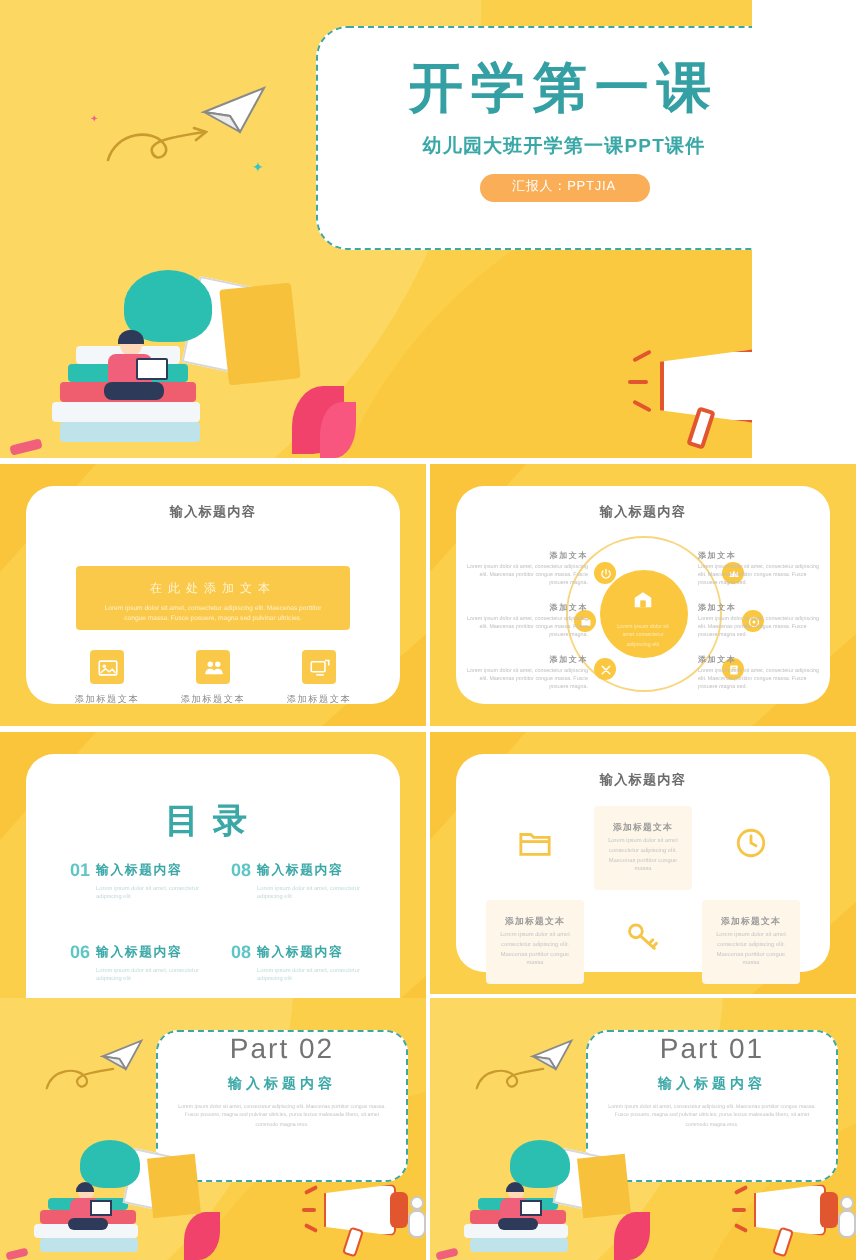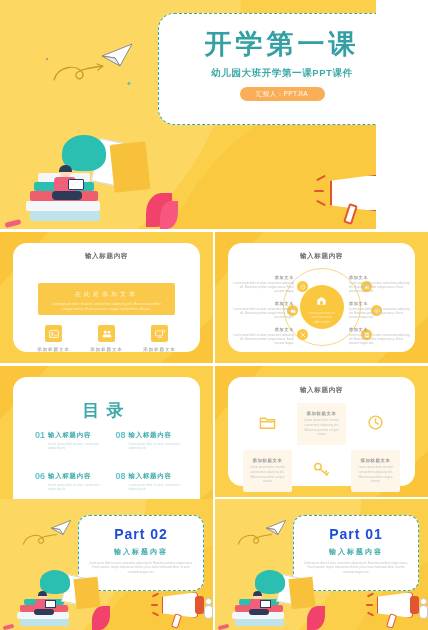--- a/index.html
+++ b/index.html
@@ -115,22 +115,22 @@
       display:grid; grid-template-columns:1fr 1fr 1fr; grid-template-rows:42px 42px; gap:5px; }
   .g-cell { display:flex; align-items:center; justify-content:center; }
   .g-cell.tint { background:#FDF6E9; border-radius:2px; }
   .g-cell .txt { padding:3px 6px; text-align:center; }
   .g-cell .txt b { display:block; color:#9B9B9B; font-size:4.4px; letter-spacing:.6px; }
   .g-cell .txt span { display:block; color:#C6C6C6; font-size:2.9px; line-height:1.6; margin-top:2px; }
 
   
   .part-slide .p-card { position:absolute; left:78px; top:16px; width:126px; height:76px;
       background:#FFFFFF; border:1.3px dashed #3BA8A8; border-radius:11px; }
-  .p-h { text-align:center; color:#1d4ed8; font-size:14px; font-weight:bold;
-      letter-spacing:1px; margin-top:10px; }
+  .p-h { text-align:center; color:#737373; font-size:14px; font-weight:normal;
+      letter-spacing:1px; }
   .p-sub { text-align:center; color:#3BA8A8; font-size:7px; font-weight:bold;
       letter-spacing:2px; margin-top:5px; }
   .p-body { color:#C3C3C3; font-size:2.6px; line-height:1.7; text-align:center; margin:5px 10px 0; }
   #s6 { left:0; top:499px; width:213px; height:131px; }
   #s7 { left:215px; top:499px; width:256px; height:131px; }
 </style>
 </head>
 <body>
 
 <div class="sheet">

